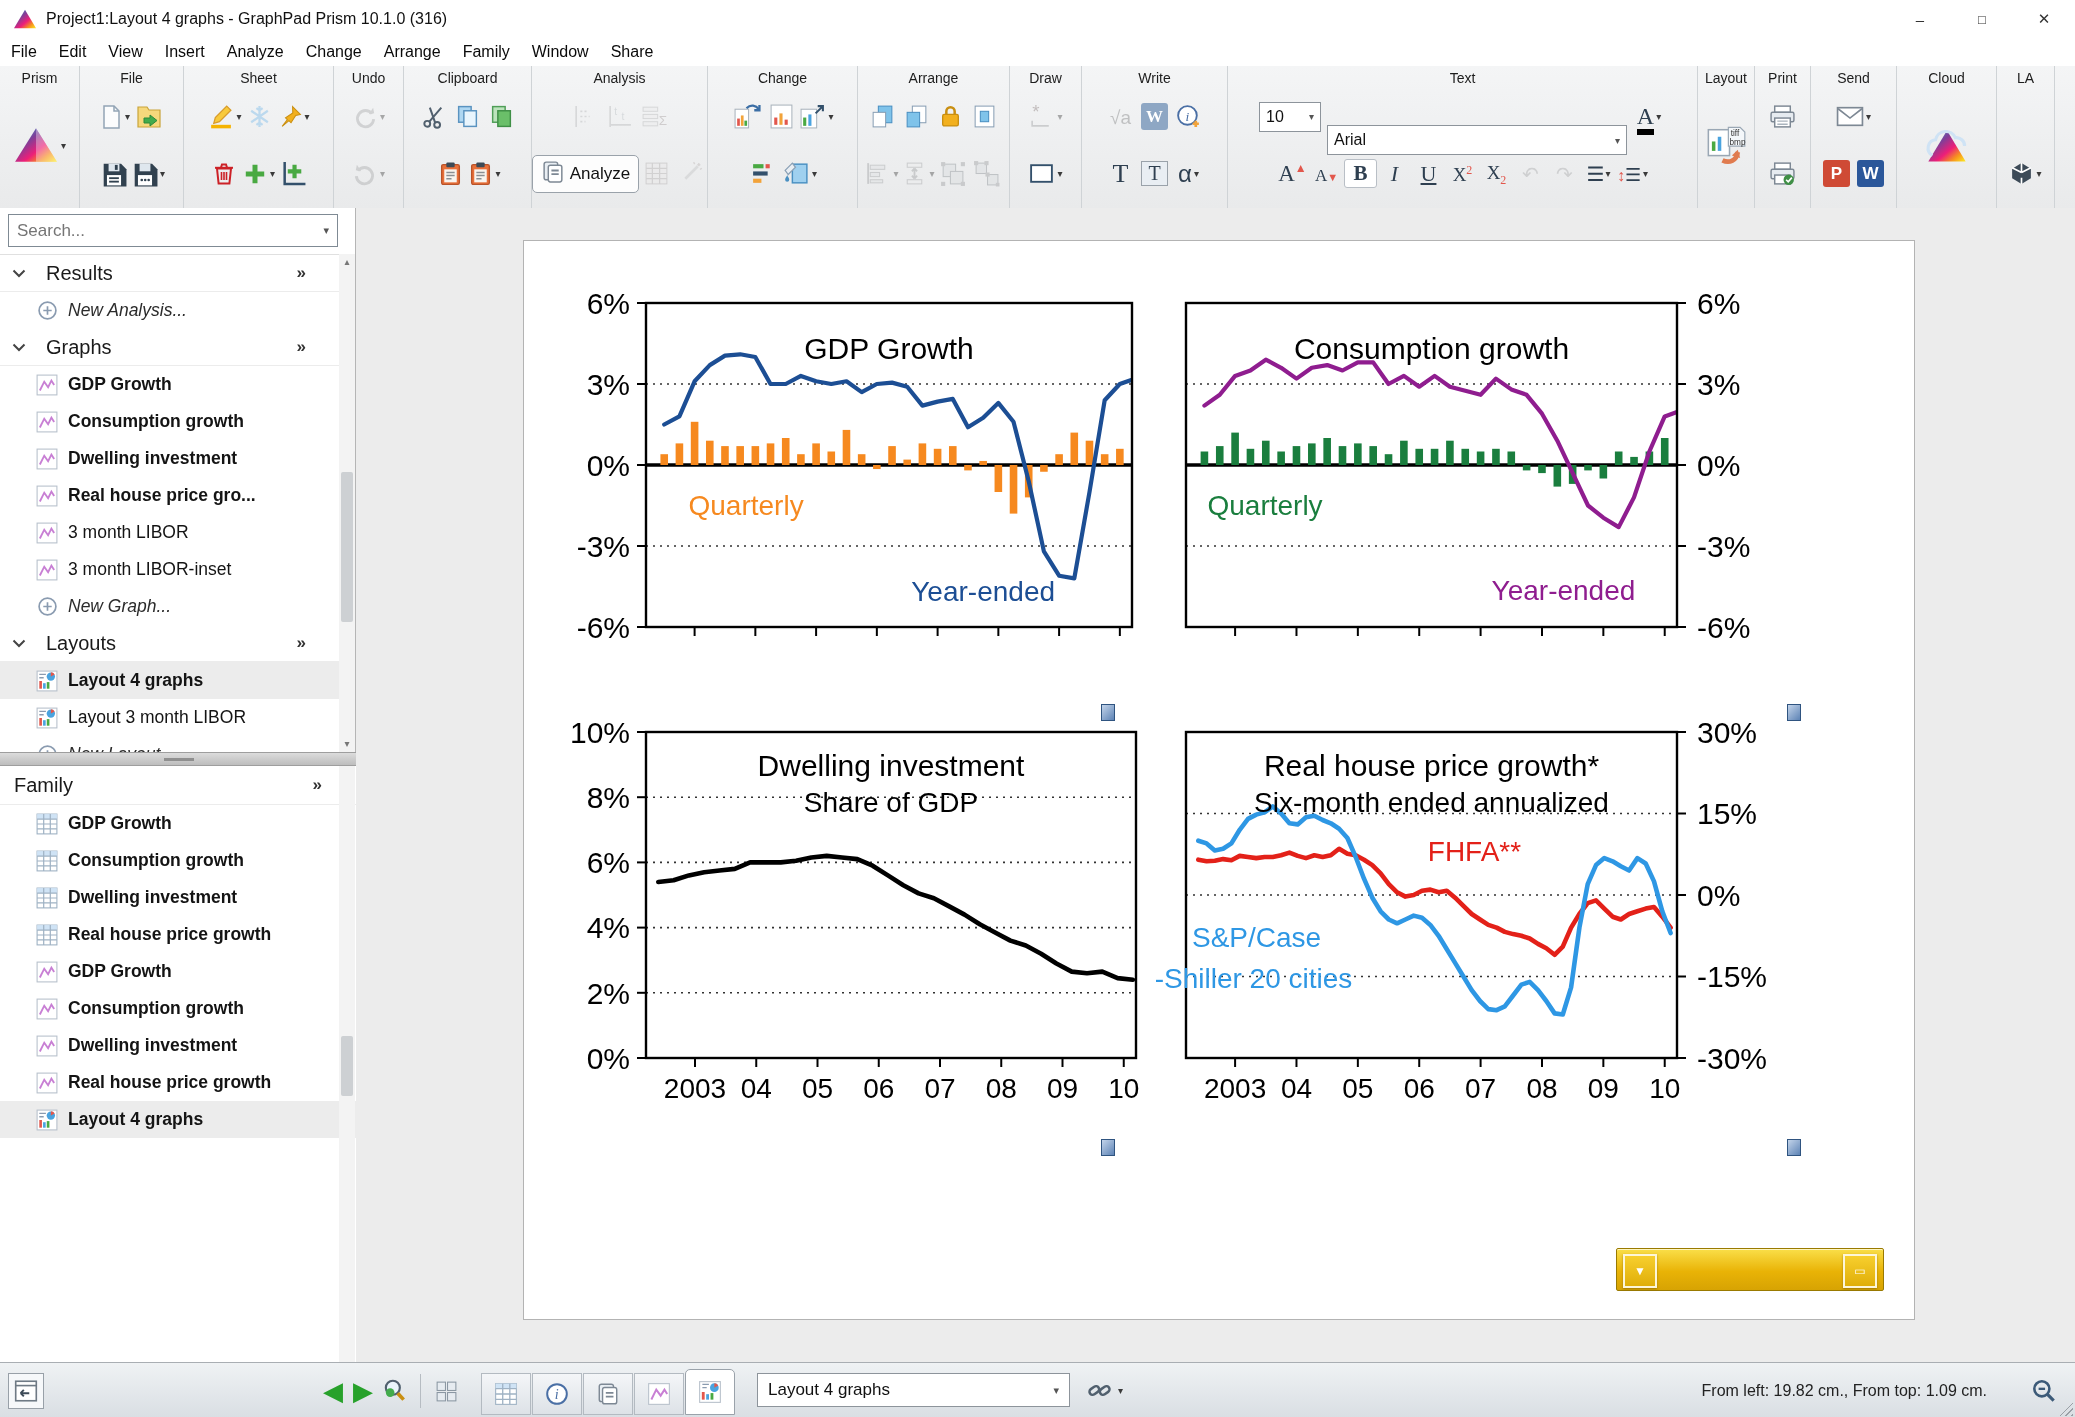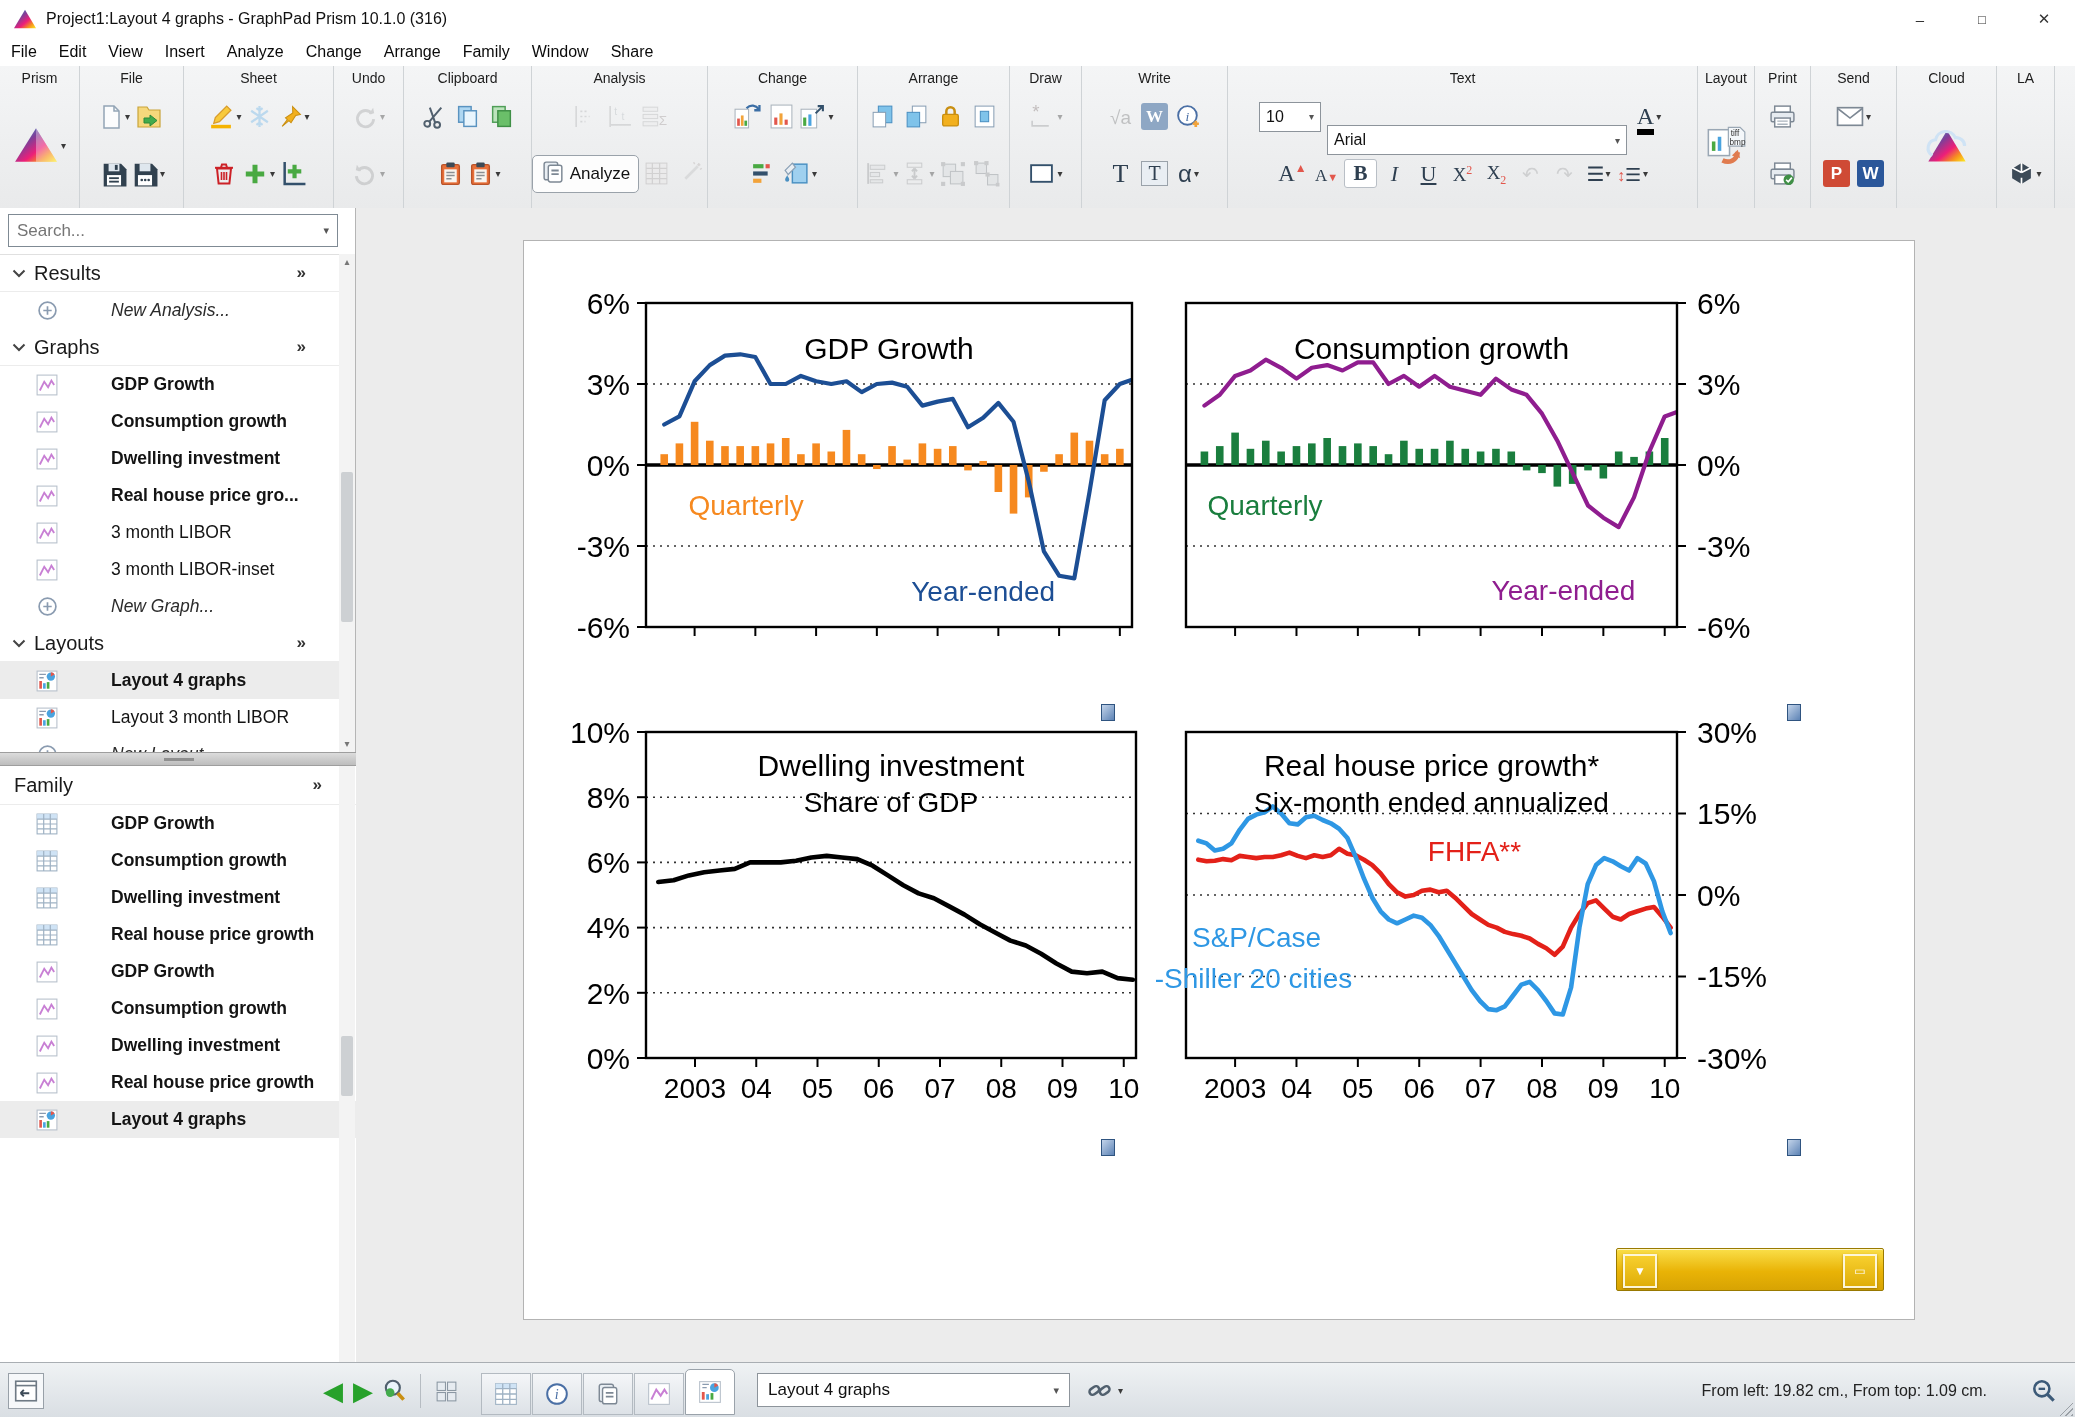--- a/index.html
+++ b/index.html
@@ -37,23 +37,23 @@
 
   
   .main{position:absolute;left:0;top:208px;width:2075px;height:1154px;background:#ececec;}
   .sidebar{position:absolute;left:0;top:0;width:356px;height:1154px;background:#fff;border-right:1px solid #b5b5b5;box-sizing:border-box;}
   .searchwrap{position:absolute;left:8px;top:6px;width:330px;height:33px;border:1px solid #7f8a94;background:#fff;display:flex;align-items:center;box-sizing:border-box;}
   .searchwrap input{border:none;outline:none;flex:1;font-size:17px;padding:0 8px;font-family:"Liberation Sans",sans-serif;color:#333;}
   .searchwrap .carat{font-size:11px;color:#555;padding-right:8px;}
   .navigator{position:absolute;left:0;top:46px;width:340px;height:498px;overflow:hidden;border-top:1px solid #e0e0e0;}
   .sec-header{height:36px;display:flex;align-items:center;border-bottom:1px solid #ececec;}
   .sec-header .chev{margin-left:12px;}
-  .sec-header .sec-label{margin-left:8px;font-size:20px;color:#1a1a1a;}
+  .sec-header .sec-label{margin-left:20px;font-size:20px;color:#1a1a1a;}
   .sec-header .more{margin-left:auto;margin-right:34px;font-size:17px;color:#333;font-weight:bold;}
-  .sideitem{height:37px;display:flex;align-items:center;gap:43px;}
+  .sideitem{height:37px;display:flex;align-items:center;}
   .sideitem .iconbox{margin-left:34px;width:26px;display:flex;align-items:center;justify-content:center;}
   .sideitem .lbl{margin-left:8px;font-size:17.5px;color:#141414;white-space:nowrap;}
   .sideitem.bold .lbl{font-weight:bold;}
   .sideitem.newitem .lbl{font-style:italic;color:#2b2b2b;}
   .sideitem.selected{background:#ececec;}
   .vscroll{position:absolute;right:0;width:16px;background:#f3f3f3;}
   .vscroll .arr{position:absolute;left:0;width:16px;height:16px;font-size:10px;color:#777;text-align:center;line-height:16px;}
   .vscroll .thumb{position:absolute;left:2px;width:12px;background:#cdd0d3;border-radius:2px;}
   .splitter{position:absolute;left:0;top:544px;width:356px;height:14px;background:linear-gradient(#dcdcdc,#bdbdbd);border-top:1px solid #9e9e9e;border-bottom:1px solid #9e9e9e;box-sizing:border-box;}
   .splitter::after{content:"";position:absolute;left:46%;top:5px;width:30px;height:3px;background:#8f8f8f;}

